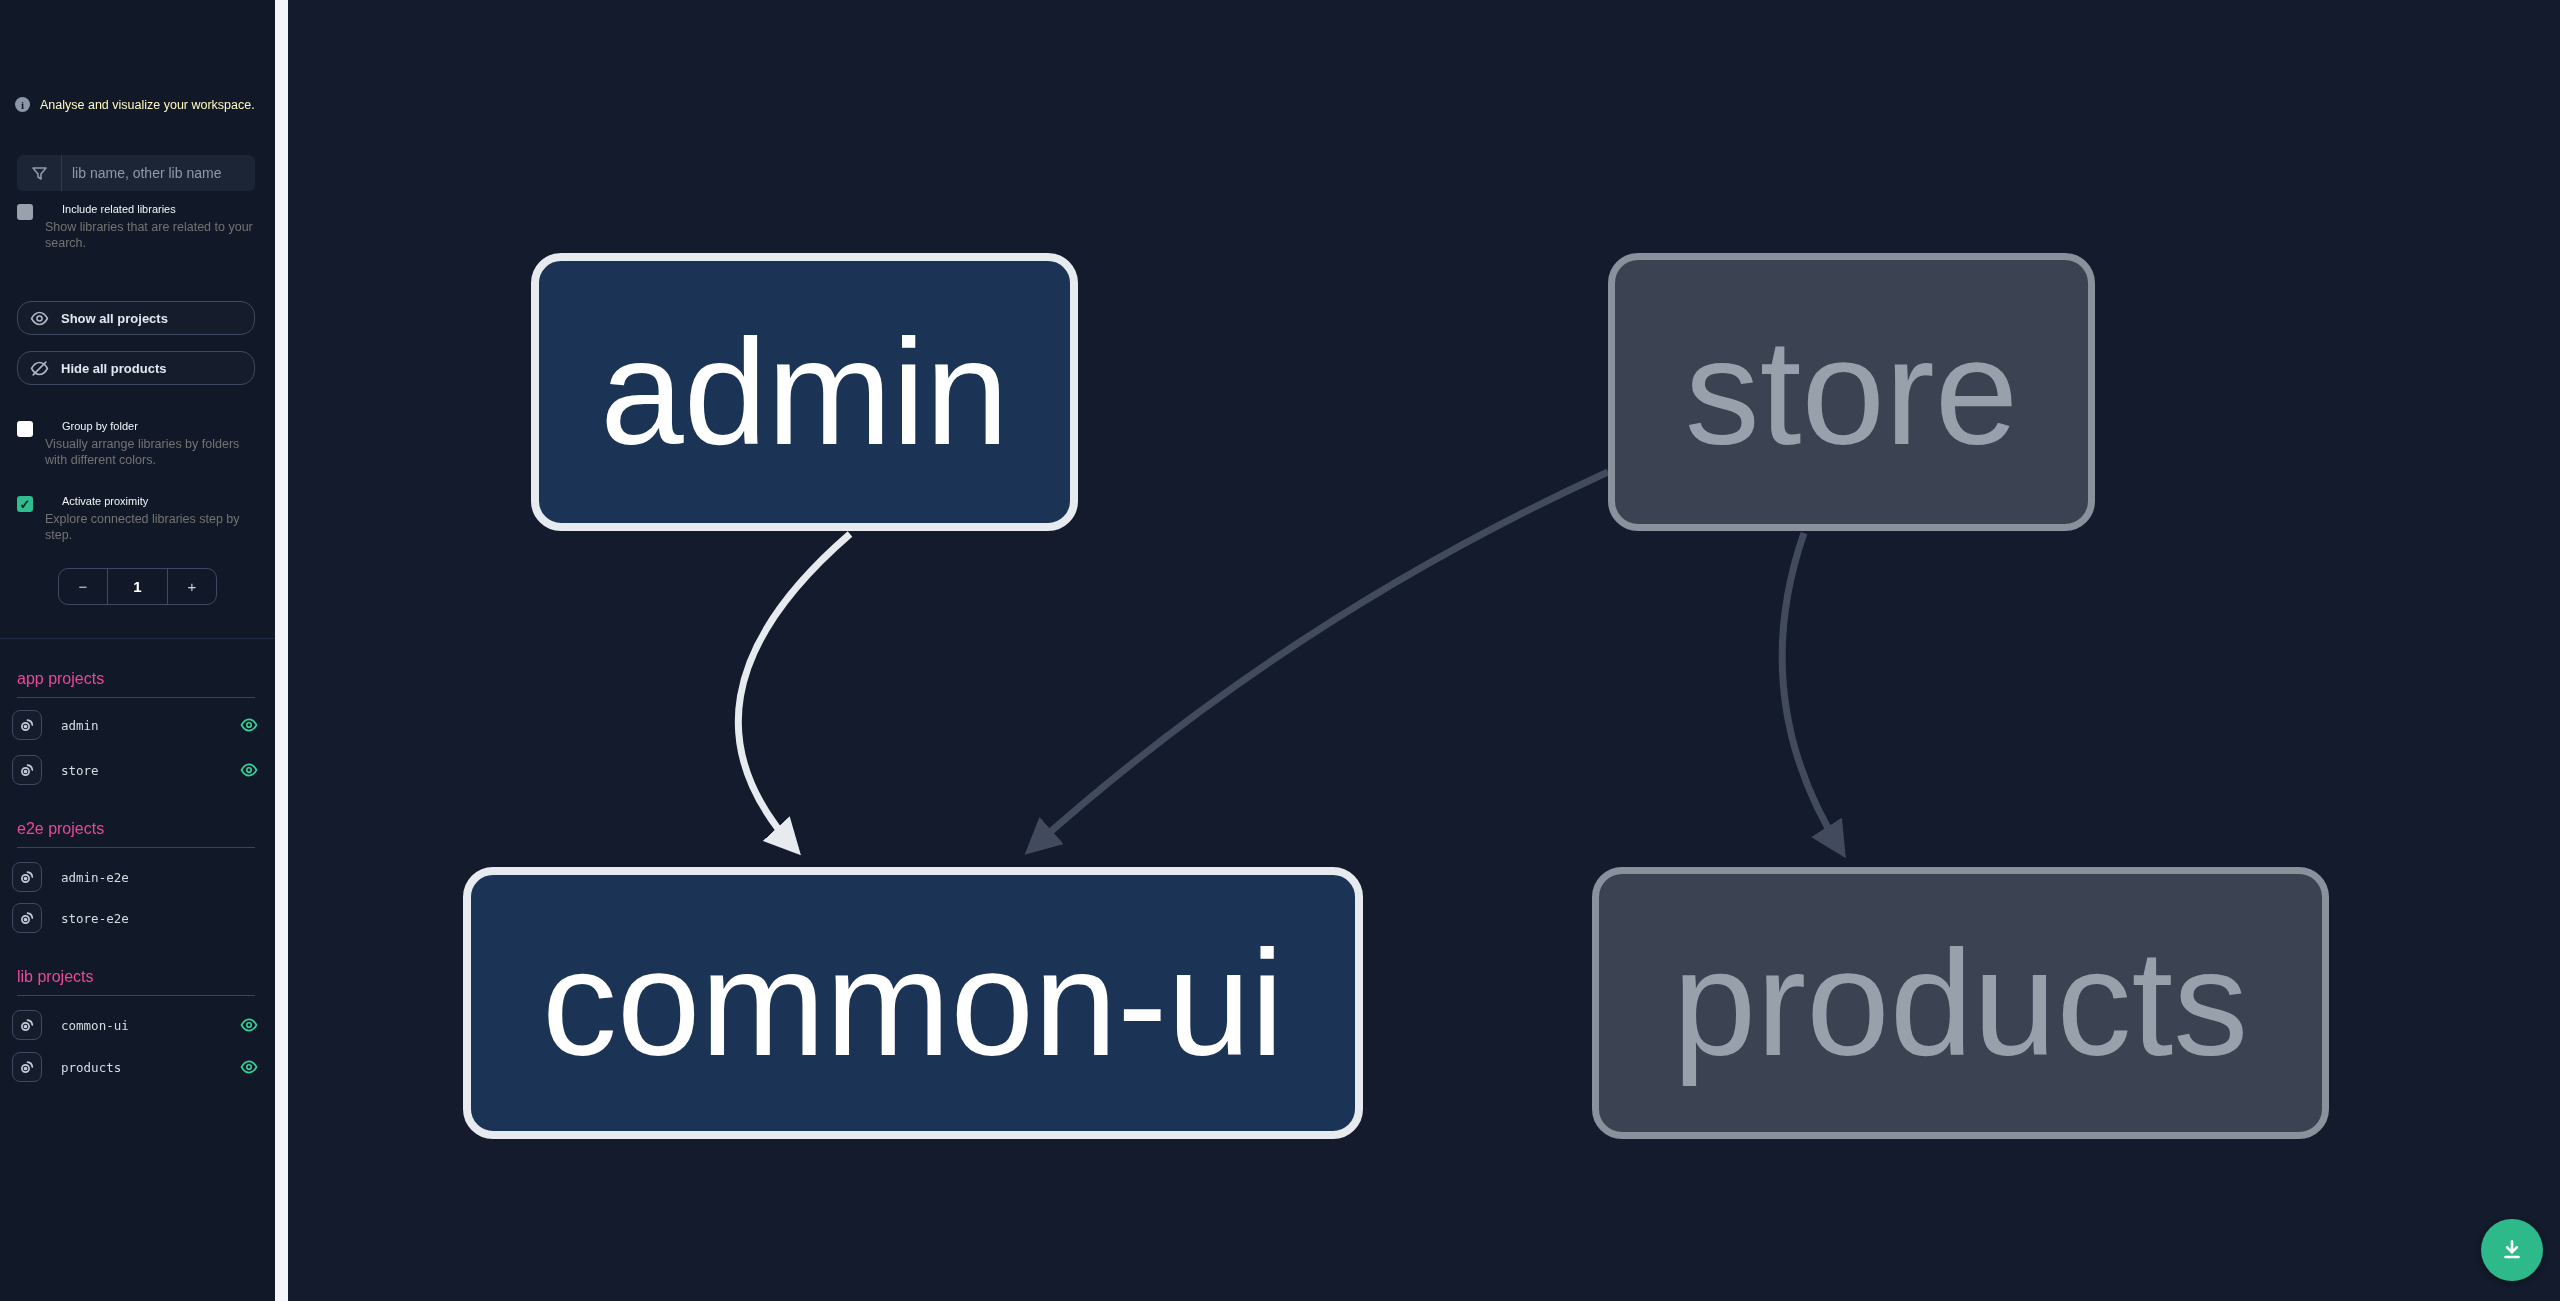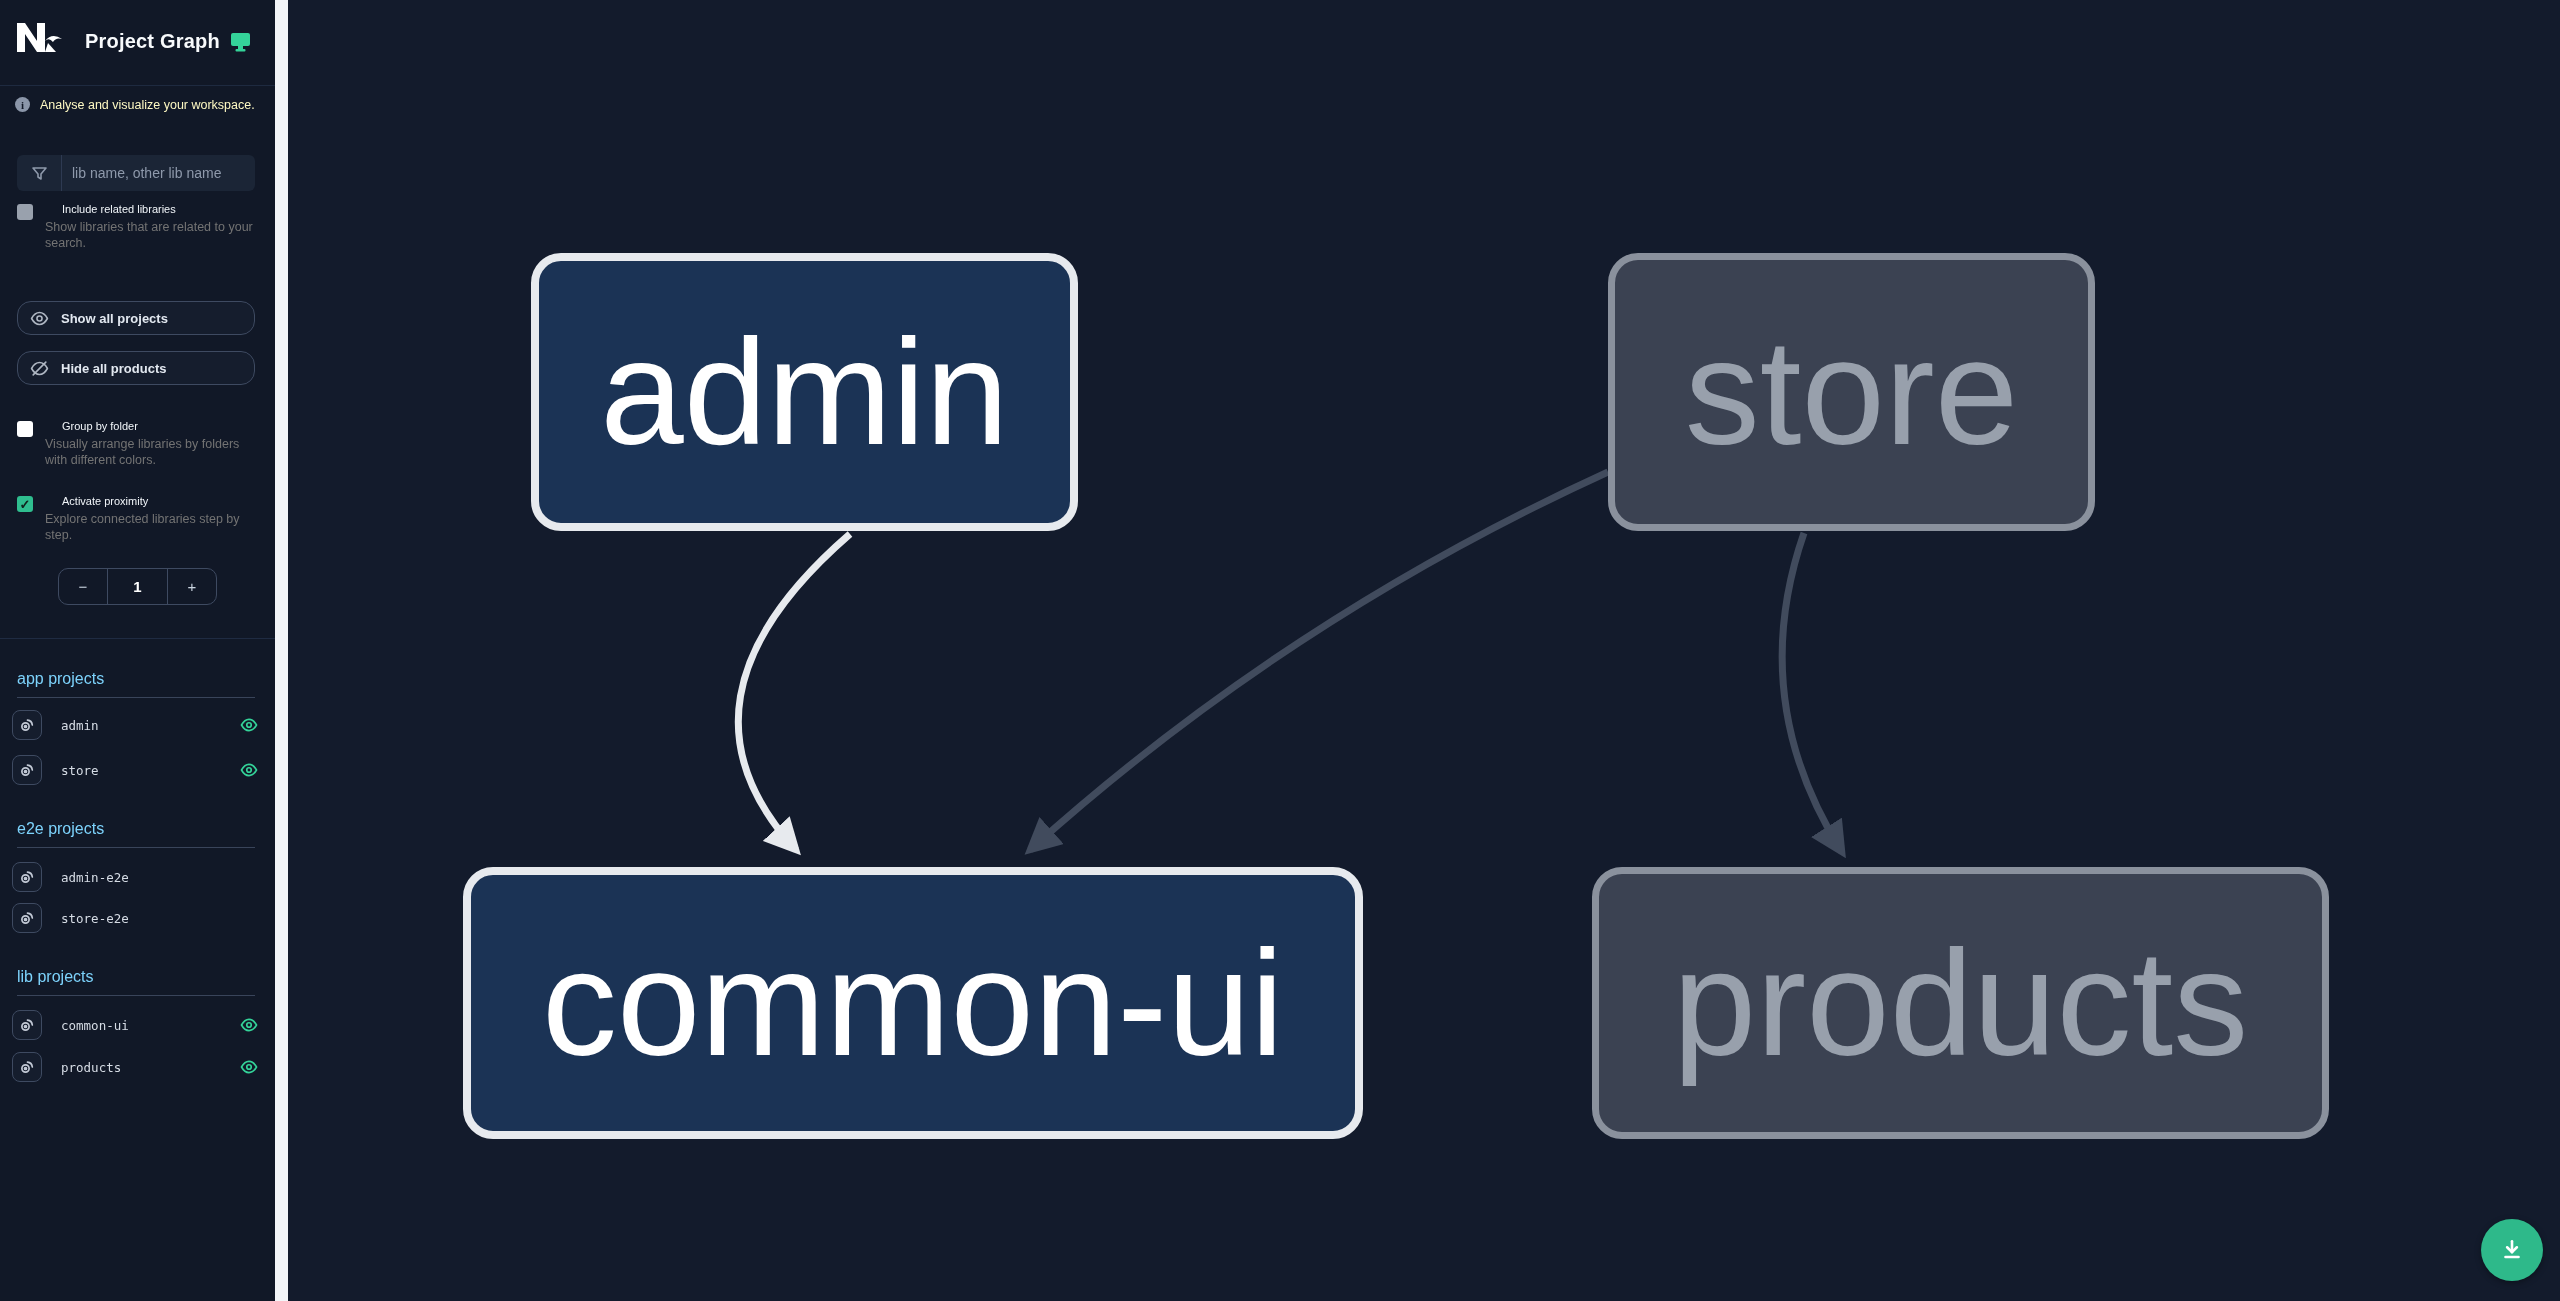--- a/index.html
+++ b/index.html
@@ -50,21 +50,21 @@
 
   .stepper { position:absolute; left:58px; top:568px; width:159px; height:37px;
              border:1px solid #3e4a61; border-radius:10px; display:flex; overflow:hidden; }
   .stepper > div { display:flex; align-items:center; justify-content:center; font-size:15px; }
   .step-btn { width:48px; color:#cbd5e1; cursor:pointer; }
   .step-val { flex:1; color:#ffffff; font-weight:700; border-left:1px solid #3e4a61;
               border-right:1px solid #3e4a61; }
 
   .projects-divider { position:absolute; left:0; top:638px; width:275px; height:1px; background:#1f2b42; }
 
-  .sec-title { position:absolute; left:17px; width:238px; font-size:16px; color:#7dd3fc;
+  .sec-title { position:absolute; left:17px; width:238px; font-size:16px; color:#ec4899;
                padding-bottom:9px; border-bottom:1px solid #39445a; }
   .proj-row { position:absolute; left:12px; width:251px; height:30px; }
   .focus-btn { position:absolute; left:0; top:0; width:30px; height:30px; background:#151d2d;
                border:1px solid #3e4a61; border-radius:8px; display:flex; align-items:center;
                justify-content:center; cursor:pointer; }
   .proj-name { position:absolute; left:49px; top:8px; font-family:"DejaVu Sans Mono", monospace;
                font-size:12.5px; color:#d6dce5; }
   .eye-btn { position:absolute; right:5px; top:6px; width:18px; height:18px; cursor:pointer; }
 
   
@@ -79,37 +79,20 @@
 
   .download-btn { position:absolute; right:17px; bottom:20px; width:62px; height:62px;
                   border-radius:50%; background:#2eb98a; display:flex; align-items:center;
                   justify-content:center; cursor:pointer; box-shadow:0 2px 6px rgba(0,0,0,.35); }
 </style>
 </head>
 <body>
 
 <div class="sidebar">
 
-  <div class="sb-header">
-    <span class="nx-logo">
-      <svg width="50" height="42" viewBox="0 0 50 42">
-        <path d="M3 36 V7 h8 l12 18 V7 h8 v29 h-8 L11 18 v18 z" fill="#ffffff"></path>
-        <path d="M31 25 q7 -9 17 -2 q-6 -2 -9 3 q-4 -5 -8 -1 z" fill="#ffffff"></path>
-        <path d="M34 27 l8 9 h-11 z" fill="#ffffff"></path>
-      </svg>
-    </span>
-    <span class="app-title">Project Graph</span>
-    <span class="monitor-icon">
-      <svg width="21" height="21" viewBox="0 0 21 21">
-        <rect x="1" y="2" width="19" height="13" rx="2" fill="#34d399"></rect>
-        <rect x="8" y="15" width="5" height="3" fill="#34d399"></rect>
-        <rect x="5.5" y="18" width="10" height="2.5" rx="1" fill="#34d399"></rect>
-      </svg>
-    </span>
-  </div>
 
   <div class="tagline-row">
     <span class="info-icon">i</span>
     <span class="txt">Analyse and visualize your workspace.</span>
   </div>
 
   <div class="search-box">
     <span class="search-icon-cell">
       <svg width="17" height="17" viewBox="0 0 17 17" fill="none" stroke="#8e99ab" stroke-width="1.6" stroke-linecap="round" stroke-linejoin="round">
         <path d="M2 3 h13 l-5 6 v5 l-3 -2 v-3 z"></path>

